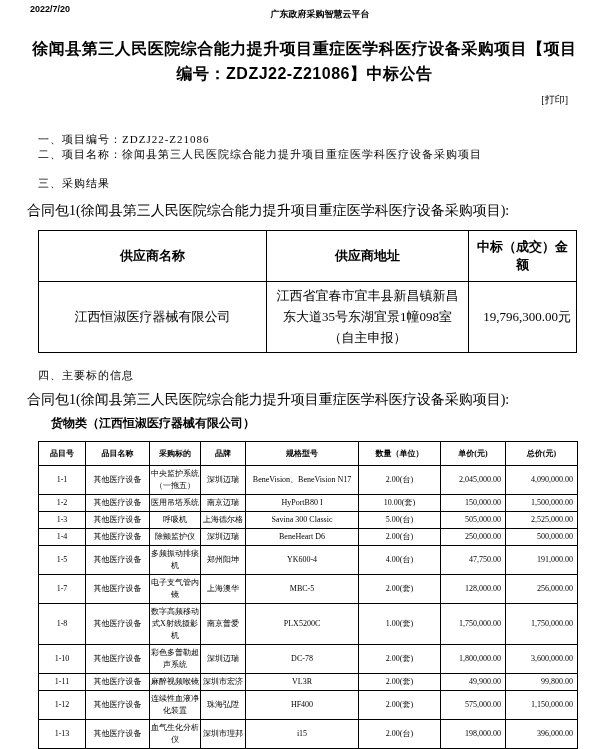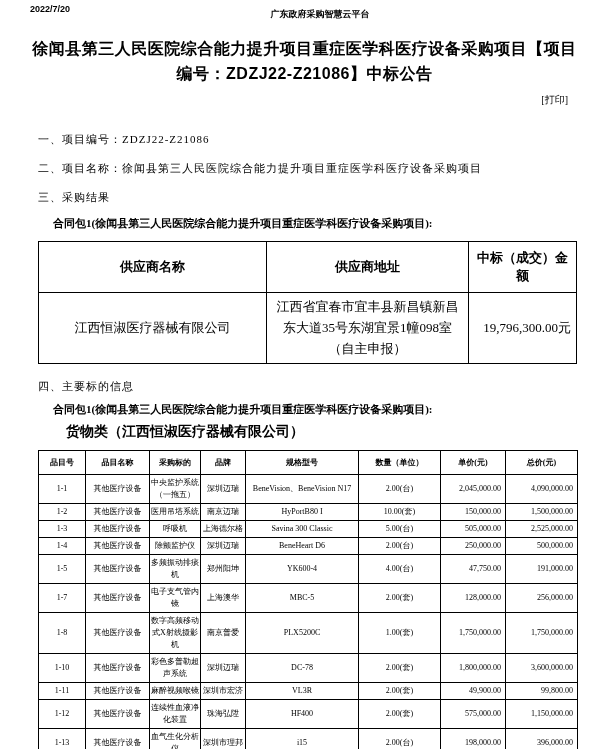--- a/index.html
+++ b/index.html
@@ -15,28 +15,28 @@
   .page-title { width:560px; margin:14px auto 0;
                 font-family:"Liberation Sans","DejaVu Sans",sans-serif;
                 font-weight:bold; font-size:16px; line-height:25px;
                 text-align:center; letter-spacing:0.5px; }
 
   .print-row { text-align:right; padding-right:41px; margin-top:7px; font-size:10px; }
   .print-row a { color:#000; text-decoration:none; cursor:pointer; }
 
   .section { margin-left:38px; font-size:11px; letter-spacing:1px; }
   .sec-1 { margin-top:25px; }
-  .sec-2 { margin-top:14px; }
+  .sec-2 { margin-top:0; }
   .sec-3 { margin-top:14px; }
   .sec-4 { margin-top:15px; }
 
-  .package-line { margin-left:53px; font-size:11px; font-weight:bold; }
+  .package-line { margin-left:27px; font-size:14px; font-weight:normal; }
   .pk-1 { margin-top:11px; }
   .pk-2 { margin-top:8px; }
-  .goods-line { margin-left:66px; margin-top:6px; font-size:14px; font-weight:bold; }
+  .goods-line { margin-left:51px; margin-top:6px; font-size:12px; font-weight:bold; }
 
   table { border-collapse:collapse; margin-left:38px; table-layout:fixed; }
   th, td { border:1px solid #000; text-align:center; vertical-align:middle;
            word-break:break-all; }
 
   table.supplier { margin-top:10px; width:538px; font-size:13px; }
   table.supplier th { font-weight:bold; padding:7px 2px; }
   table.supplier td { padding:4px 4px; line-height:1.6; }
   table.supplier td.amount { text-align:right; padding-right:5px; }
 

